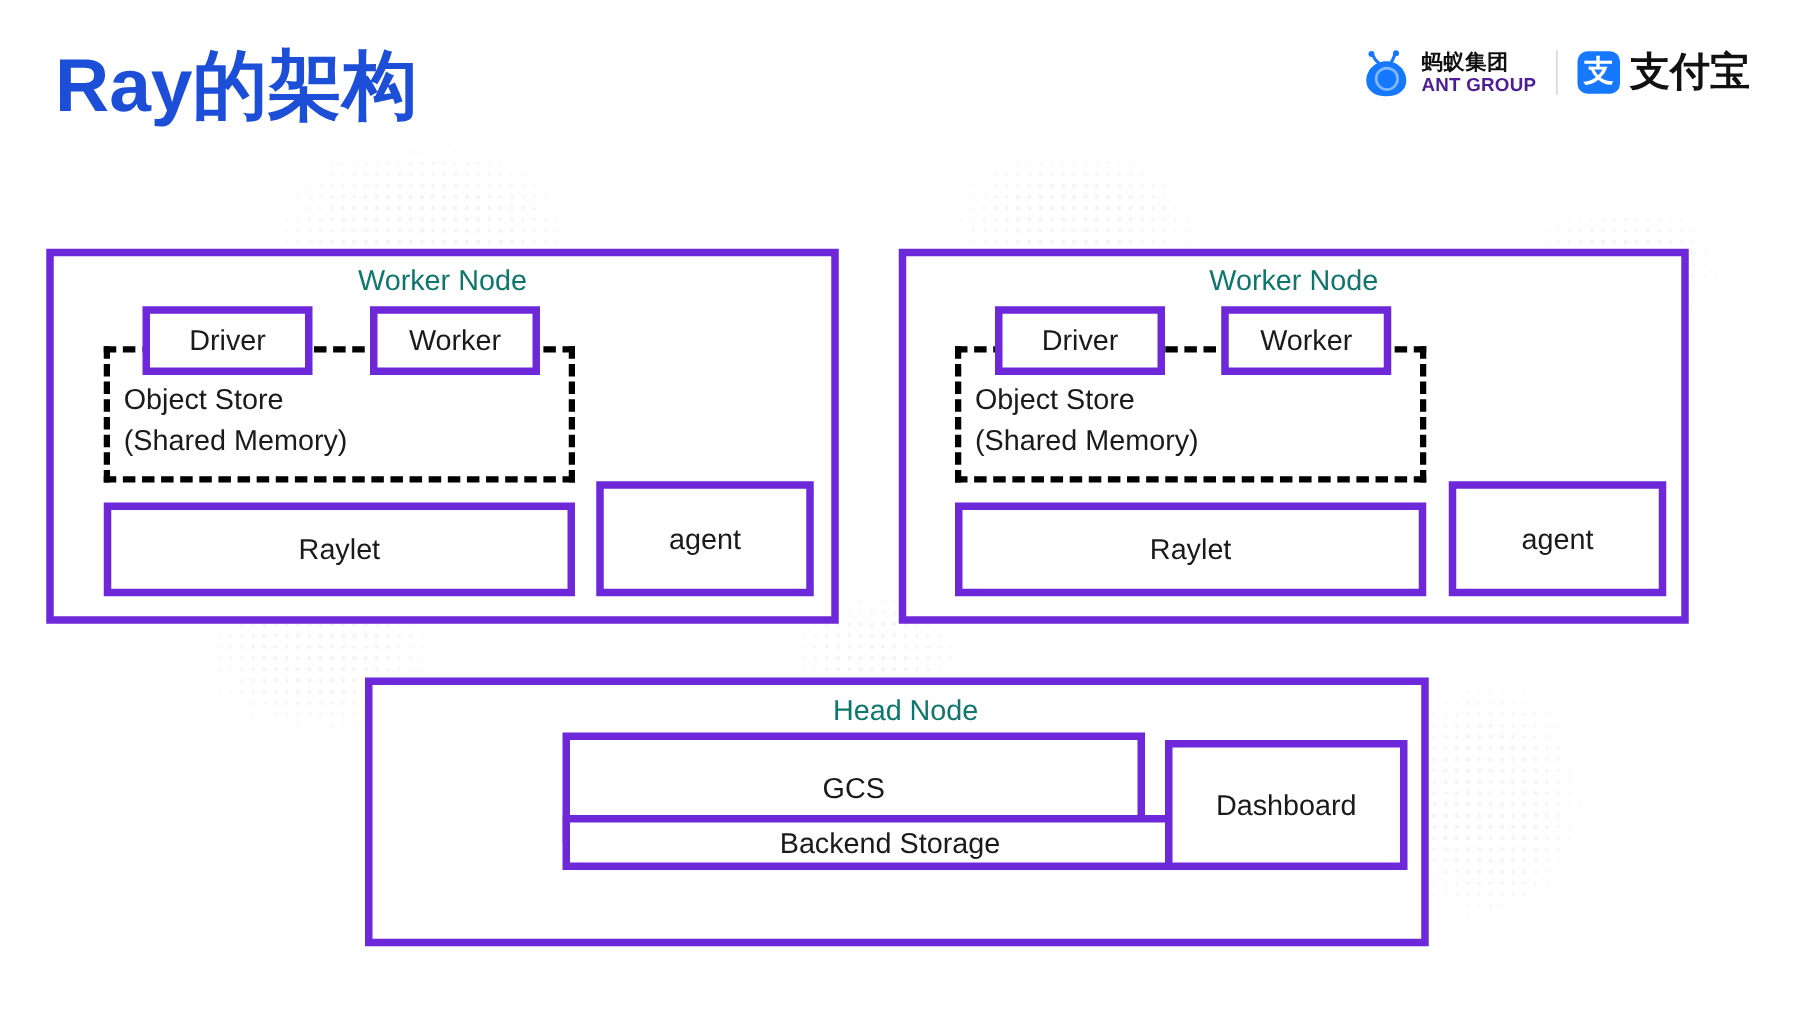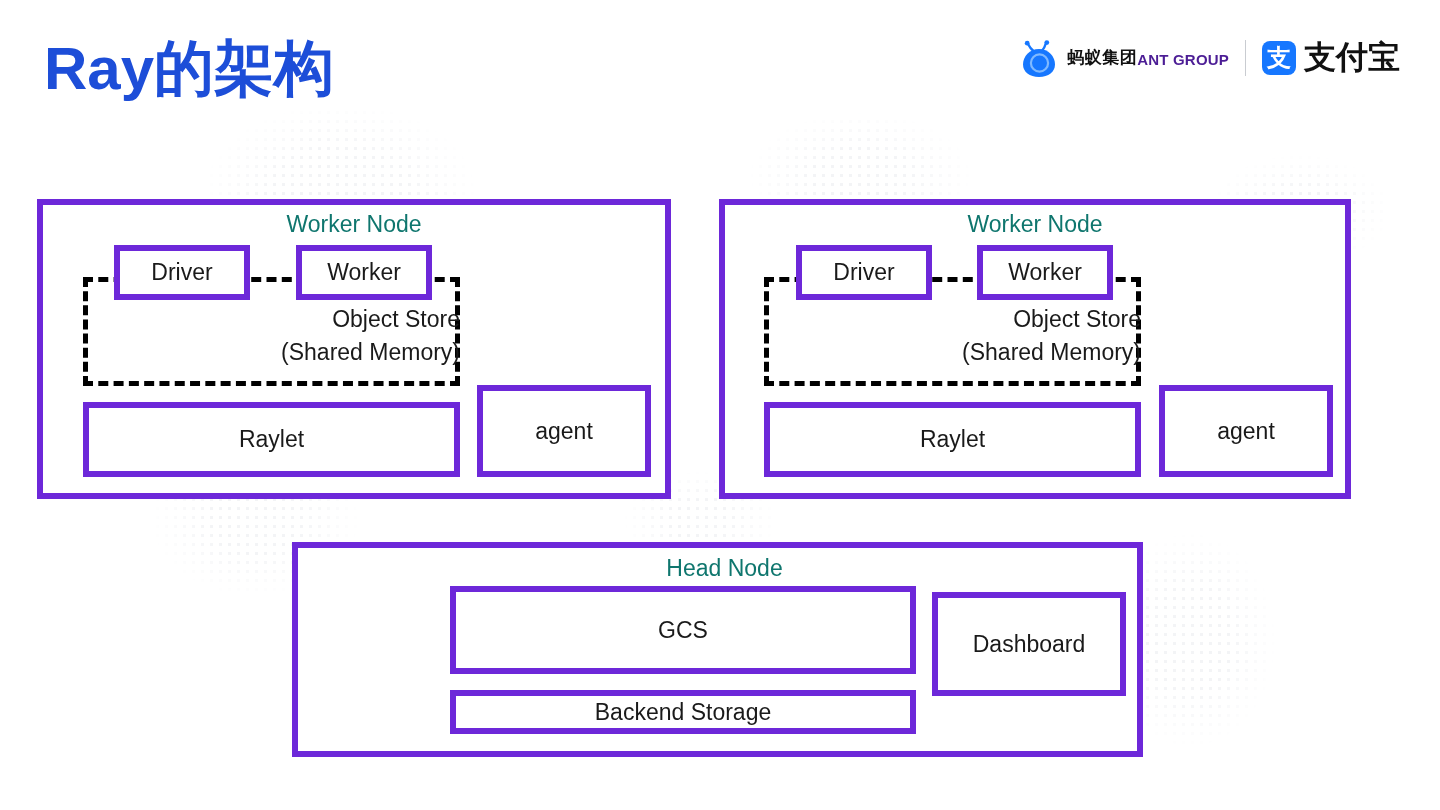--- a/index.html
+++ b/index.html
@@ -55,21 +55,21 @@
   .logo-bar {
     position: absolute;
     right: 40px; top: 36px;
     display: flex;
     align-items: center;
     gap: 16px;
     height: 44px;
   }
   .ant-logo { display: flex; align-items: center; gap: 9px; }
   .ant-mark { width: 38px; height: 40px; display: block; }
-  .ant-words { display: flex; flex-direction: row; justify-content: center; line-height: 1; }
+  .ant-words { display: flex; flex-direction: column; justify-content: center; line-height: 1; }
   .ant-cn {
     font-size: 17px; font-weight: 700; color: #111;
     letter-spacing: 0.5px;
   }
   .ant-en {
     font-size: 15px; font-weight: 700; color: #4c1d95;
     letter-spacing: 0.2px; margin-top: 3px;
   }
   .logo-sep { width: 1px; height: 36px; background: #c9ccd1; }
   .alipay-logo { display: flex; align-items: center; gap: 8px; }
@@ -109,23 +109,24 @@
     position: absolute;
     background: transparent;
     border: 5px dashed #000000;
     z-index: 1;
   }
   .dashed-label {
     position: absolute;
     z-index: 3;
     font-size: 23px;
     line-height: 1.45;
-    text-align: right;
+    text-align: left;
     color: #1a1a1a;
     white-space: pre-line;
+    margin-left: 16px;
   }
   .over { z-index: 4; }
   .outer-node { z-index: 0; }
 </style>
 </head>
 <body>
 
 <div class="slide">
 
   <div class="bg-dots"></div>
@@ -207,21 +208,21 @@
   </div>
 
   <div class="box outer-node" style="left:292px; top:542px; width:851px; height:215px;"></div>
 
   <div class="node-title" style="left:292px; top:555px; width:865px;">Head Node</div>
 
   <div class="box over" style="left:450px; top:586px; width:466px; height:88px;">
     <span class="box-label">GCS</span>
   </div>
 
-  <div class="box over" style="left:450px; top:690px; width:466px; height:44px;">
+  <div class="box over" style="left:450px; top:652px; width:524px; height:44px;">
     <span class="box-label">Backend Storage</span>
   </div>
 
   <div class="box over" style="left:932px; top:592px; width:194px; height:104px;">
     <span class="box-label">Dashboard</span>
   </div>
 
 </div>
 
 </body></html>

